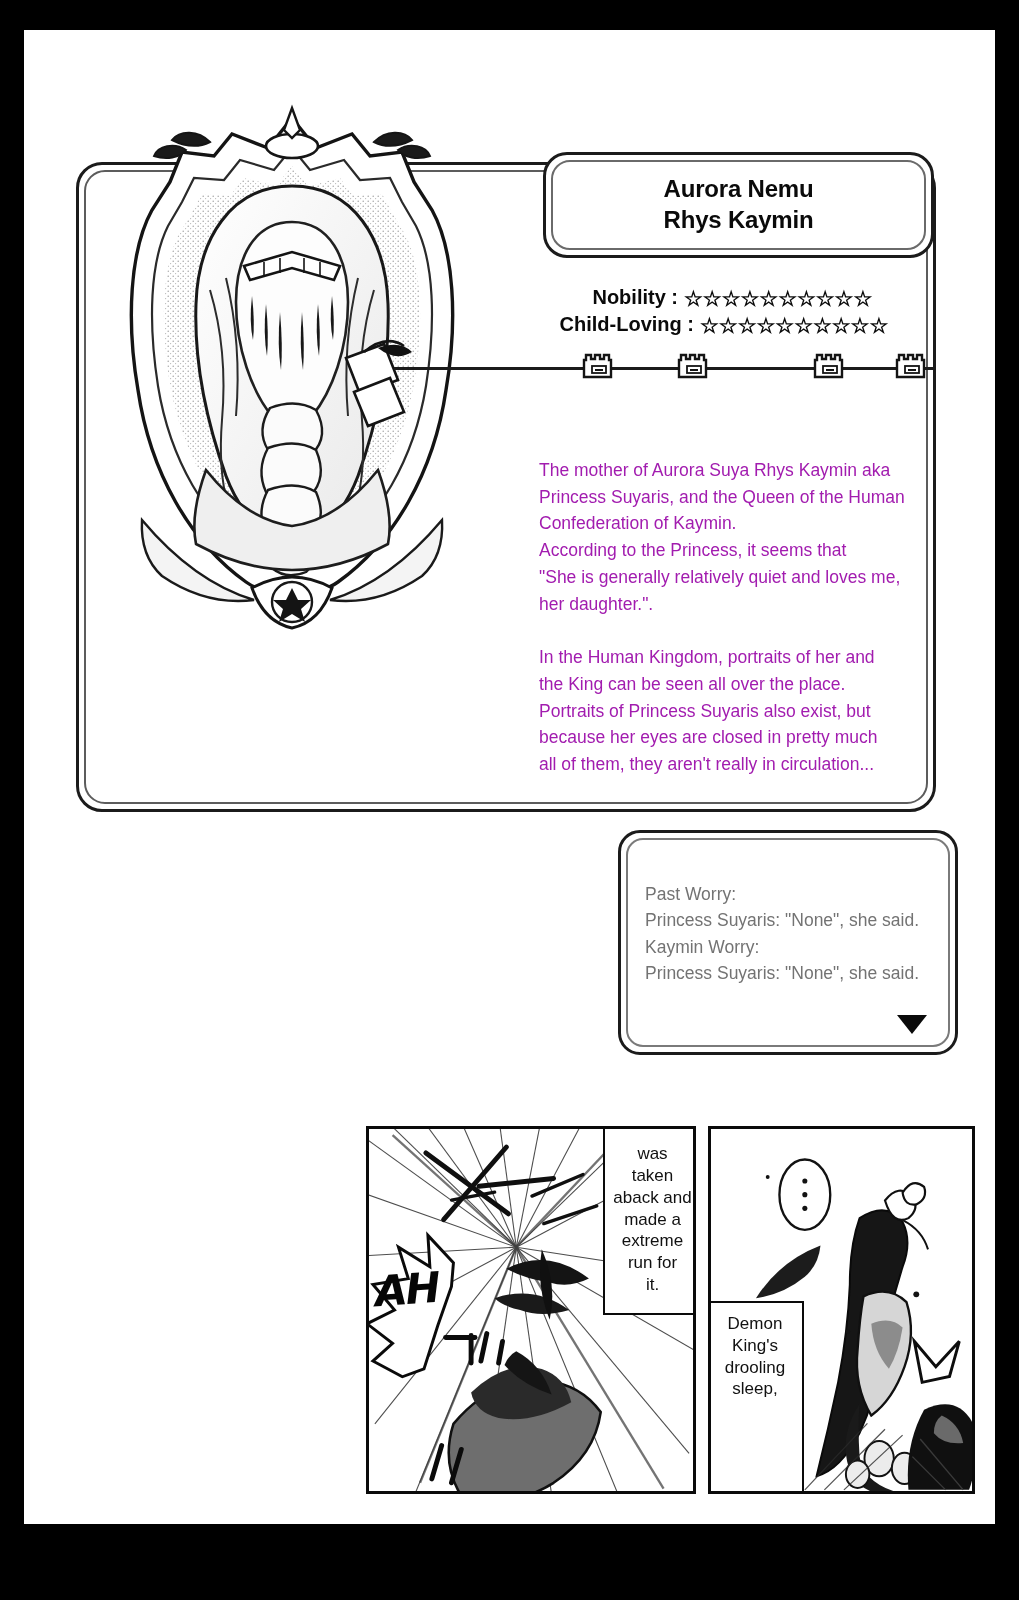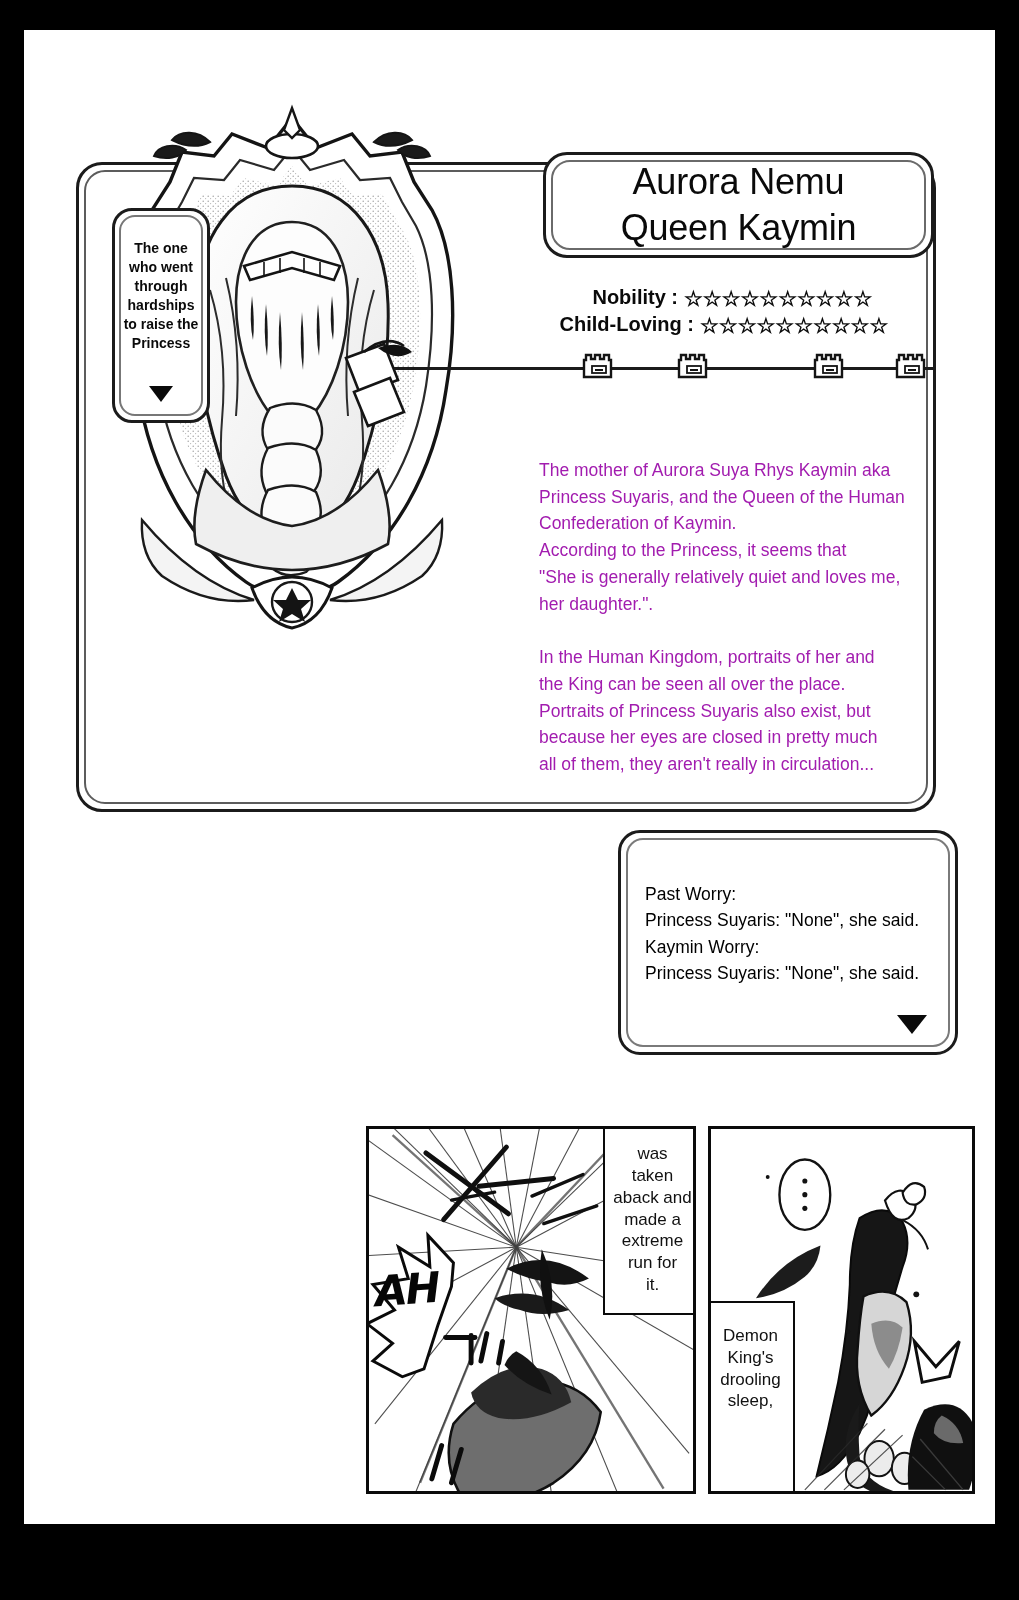--- a/index.html
+++ b/index.html
@@ -60,22 +60,22 @@
   }
   .name-plate::after {
     content: "";
     position: absolute;
     left: 5px; top: 5px; right: 5px; bottom: 5px;
     border: 2px solid #6a6a6a;
     border-radius: 19px;
     pointer-events: none;
   }
   .name-line {
-    font-size: 36px;
-    font-weight: normal;
+    font-size: 24px;
+    font-weight: bold;
     color: #0a0a0a;
     line-height: 1.28;
     letter-spacing: -0.2px;
   }
 
   
   .side-caption {
     position: absolute;
     left: 88px;
     top: 178px;
@@ -210,21 +210,21 @@
     left: 5px; top: 5px; right: 5px; bottom: 5px;
     border: 2px solid #7a7a7a;
     border-radius: 17px;
     pointer-events: none;
   }
   .worry-text {
     position: relative;
     z-index: 2;
     font-size: 17.5px;
     line-height: 1.5;
-    color: #000000;
+    color: #737373;
     white-space: pre-line;
   }
   .worry-arrow {
     position: absolute;
     right: 28px;
     bottom: 18px;
     width: 0; height: 0;
     border-left: 15px solid transparent;
     border-right: 15px solid transparent;
     border-top: 19px solid #0a0a0a;
@@ -264,24 +264,24 @@
     justify-content: center;
     padding: 6px 5px;
     white-space: pre-line;
     z-index: 4;
   }
   .cap-taken {
     left: 234px; top: -3px; width: 99px; height: 189px;
     border-top: none;
   }
   .cap-demon {
-    left: -3px; top: 172px; width: 87px; height: 199px;
+    left: -3px; top: 172px; width: 96px; height: 199px;
     border-left: none; border-bottom: none;
     align-items: flex-start;
-    padding-top: 22px;
+    padding-top: 10px;
   }
   .cap-neo {
     left: 165px; top: -3px; width: 105px; height: 166px;
     border-top: none; border-right: none;
   }
 
   .sfx-ah {
     position: absolute;
     left: 6px;
     top: 136px;
@@ -396,32 +396,23 @@
 
       <g fill="#f4f4f4" stroke="#1a1a1a" stroke-width="2.4">
         <path d="M40 430 q52 62 112 80 q-48 6 -92 -24 q-22 -20 -20 -56 Z"></path>
         <path d="M340 430 q-52 62 -112 80 q48 6 92 -24 q22 -20 20 -56 Z"></path>
       </g>
     </svg>
   </div>
 
   <div class="name-plate">
     <div class="name-line">Aurora Nemu</div>
-    <div class="name-line">Queen Kaymin</div>
+    <div class="name-line">Rhys Kaymin</div>
   </div>
 
-  <div class="side-caption">
-    <div class="side-caption-text">The one
-who went
-through
-hardships
-to raise the
-Princess</div>
-    <div class="caption-arrow"></div>
-  </div>
 
   <div class="stats">
     <div class="stat-row nobility">
       <span class="stat-label">Nobility :</span>
       <span class="stat-stars">☆☆☆☆☆☆☆☆☆☆</span>
     </div>
     <div class="stat-row child">
       <span class="stat-label">Child-Loving :</span>
       <span class="stat-stars">☆☆☆☆☆☆☆☆☆☆</span>
     </div>

